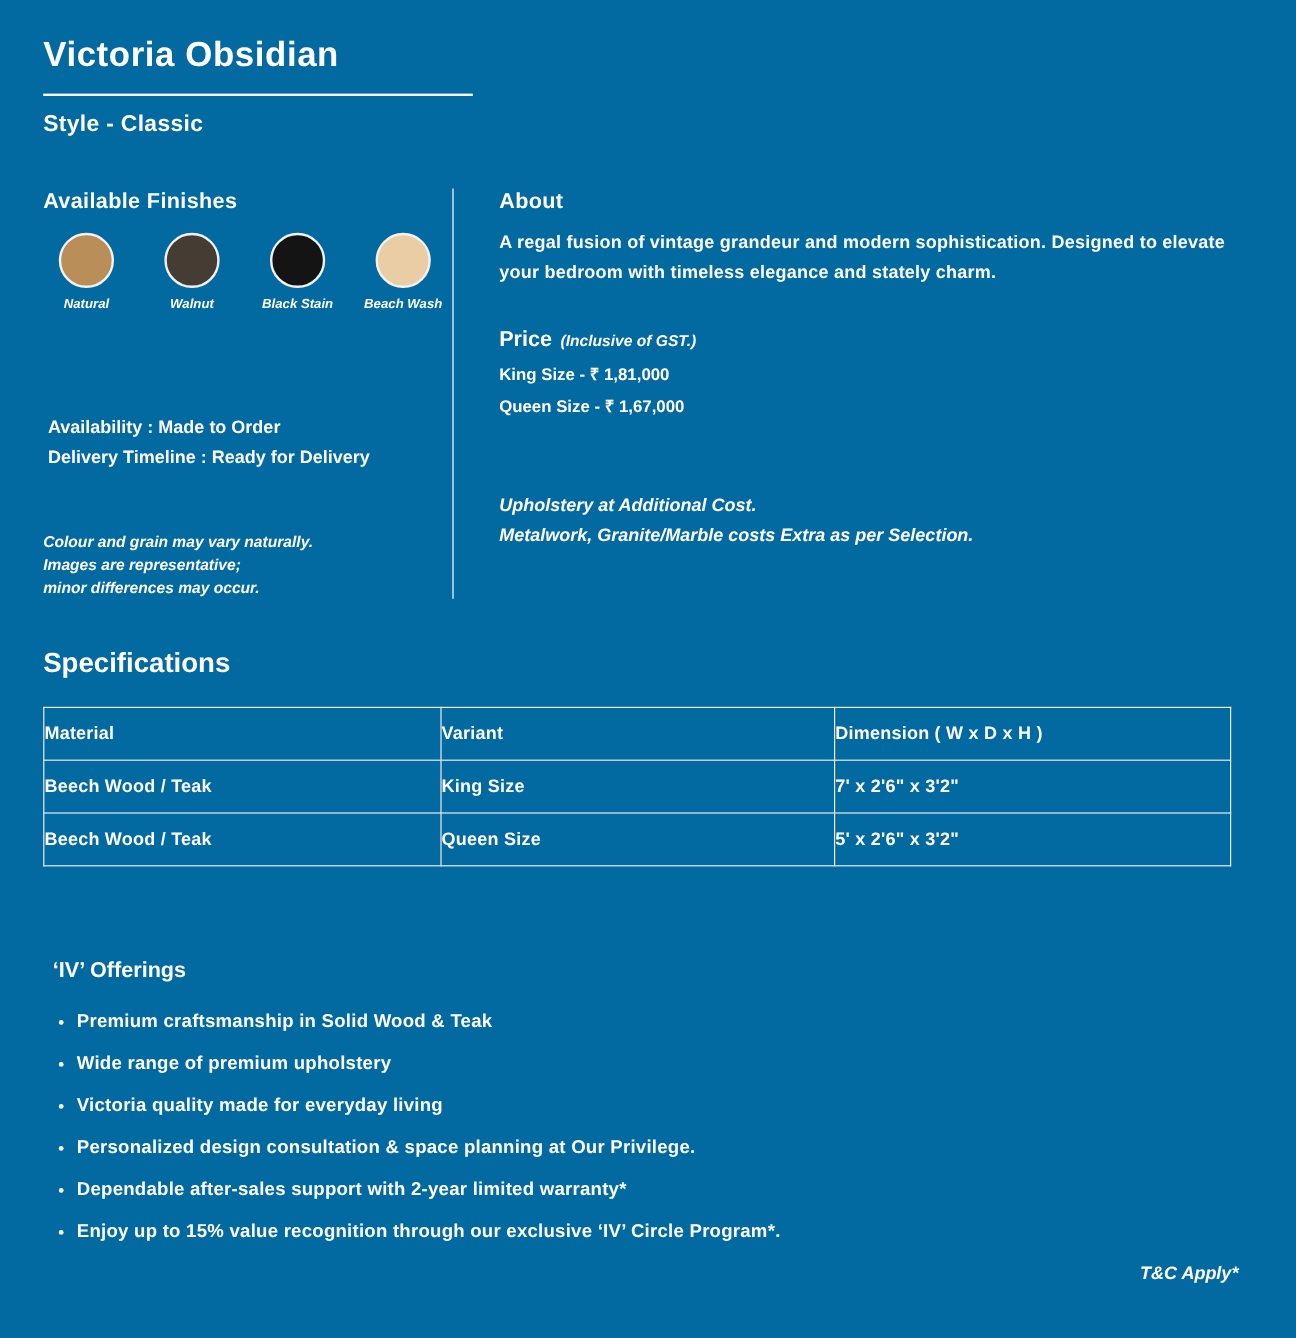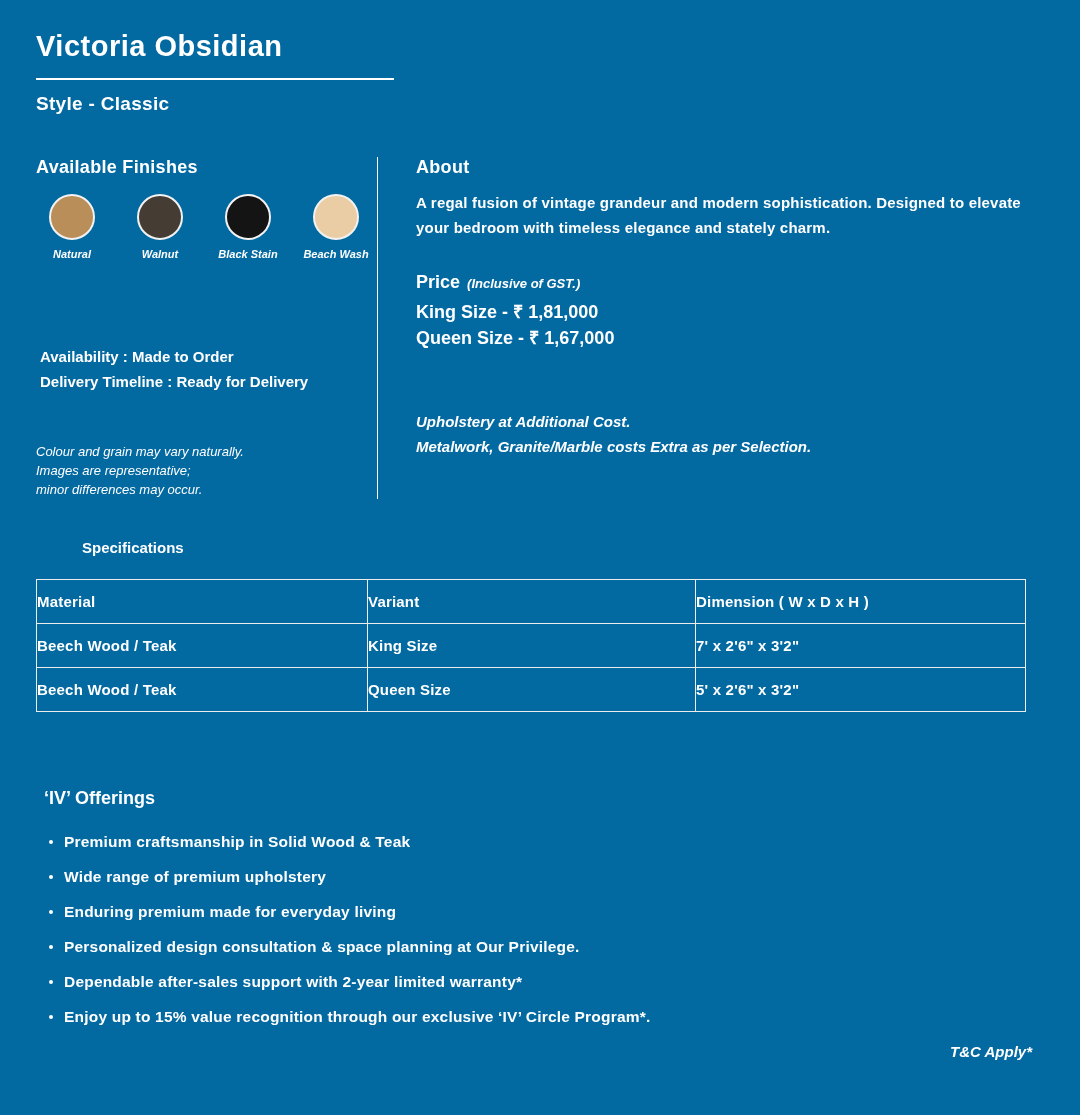--- a/index.html
+++ b/index.html
@@ -21,30 +21,30 @@
   .col-right { flex:1; border-left:1px solid #fdfdfd; padding-left:38px; }
 
   .section-heading { font-size:18px; font-weight:700; letter-spacing:.3px; }
 
   .swatches { display:flex; gap:16px; margin-top:16px; }
   .swatch { width:72px; display:flex; flex-direction:column; align-items:center; }
   .swatch-dot { width:46px; height:46px; border-radius:50%; border:2px solid #f2f2f2; }
   .swatch-label { font-size:11px; font-style:italic; font-weight:700; margin-top:8px; white-space:nowrap; }
 
   .availability { margin-top:84px; font-size:15px; font-weight:700; line-height:25px; padding-left:4px; }
-  .disclaimer { margin-top:48px; font-size:13px; font-style:italic; font-weight:400; line-height:19px; }
+  .disclaimer { margin-top:48px; font-size:13px; font-style:italic; font-weight:700; line-height:19px; }
 
   .about-text { margin-top:12px; font-size:15px; font-weight:700; line-height:25px; max-width:640px; letter-spacing:.2px; }
   .price-heading { margin-top:32px; font-size:18px; font-weight:700; }
   .gst-note { font-size:13px; font-style:italic; font-weight:700; margin-left:7px; letter-spacing:0; }
-  .price-lines { margin-top:6px; font-size:18px; font-weight:700; line-height:26px; }
+  .price-lines { margin-top:6px; font-size:14px; font-weight:700; line-height:26px; }
   .extras { margin-top:58px; font-size:15px; font-style:italic; font-weight:700; line-height:25px; }
 
   .specs { margin-top:40px; }
-  .specs-heading { font-size:15px; font-weight:700;margin-left:46px; }
+  .specs-heading { font-size:23px; font-weight:700; }
   .specs table { width:989px; border-collapse:collapse; margin-top:23px; table-layout:fixed; }
   .specs th, .specs td {
     border:1px solid #ececec; height:44px;
     text-align:left; vertical-align:middle;
     font-size:15px; font-weight:700; letter-spacing:.2px;
   }
   .specs col.c1 { width:331px; } .specs col.c2 { width:328px; } .specs col.c3 { width:330px; }
 
   .offerings { margin-top:76px; padding-left:8px; }
   .offerings-heading { font-size:18px; font-weight:700; }
@@ -149,21 +149,21 @@
         </tr>
       </tbody>
     </table>
   </section>
 
   <section class="offerings">
     <h3 class="offerings-heading">‘IV’ Offerings</h3>
     <ul>
       <li>Premium craftsmanship in Solid Wood &amp; Teak</li>
       <li>Wide range of premium upholstery</li>
-      <li>Enduring premium made for everyday living</li>
+      <li>Victoria quality made for everyday living</li>
       <li>Personalized design consultation &amp; space planning at Our Privilege.</li>
       <li>Dependable after-sales support with 2-year limited warranty*</li>
       <li>Enjoy up to 15% value recognition through our exclusive ‘IV’ Circle Program*.</li>
     </ul>
   </section>
 
   <p class="tnc">T&amp;C Apply*</p>
 
 </div>
 

